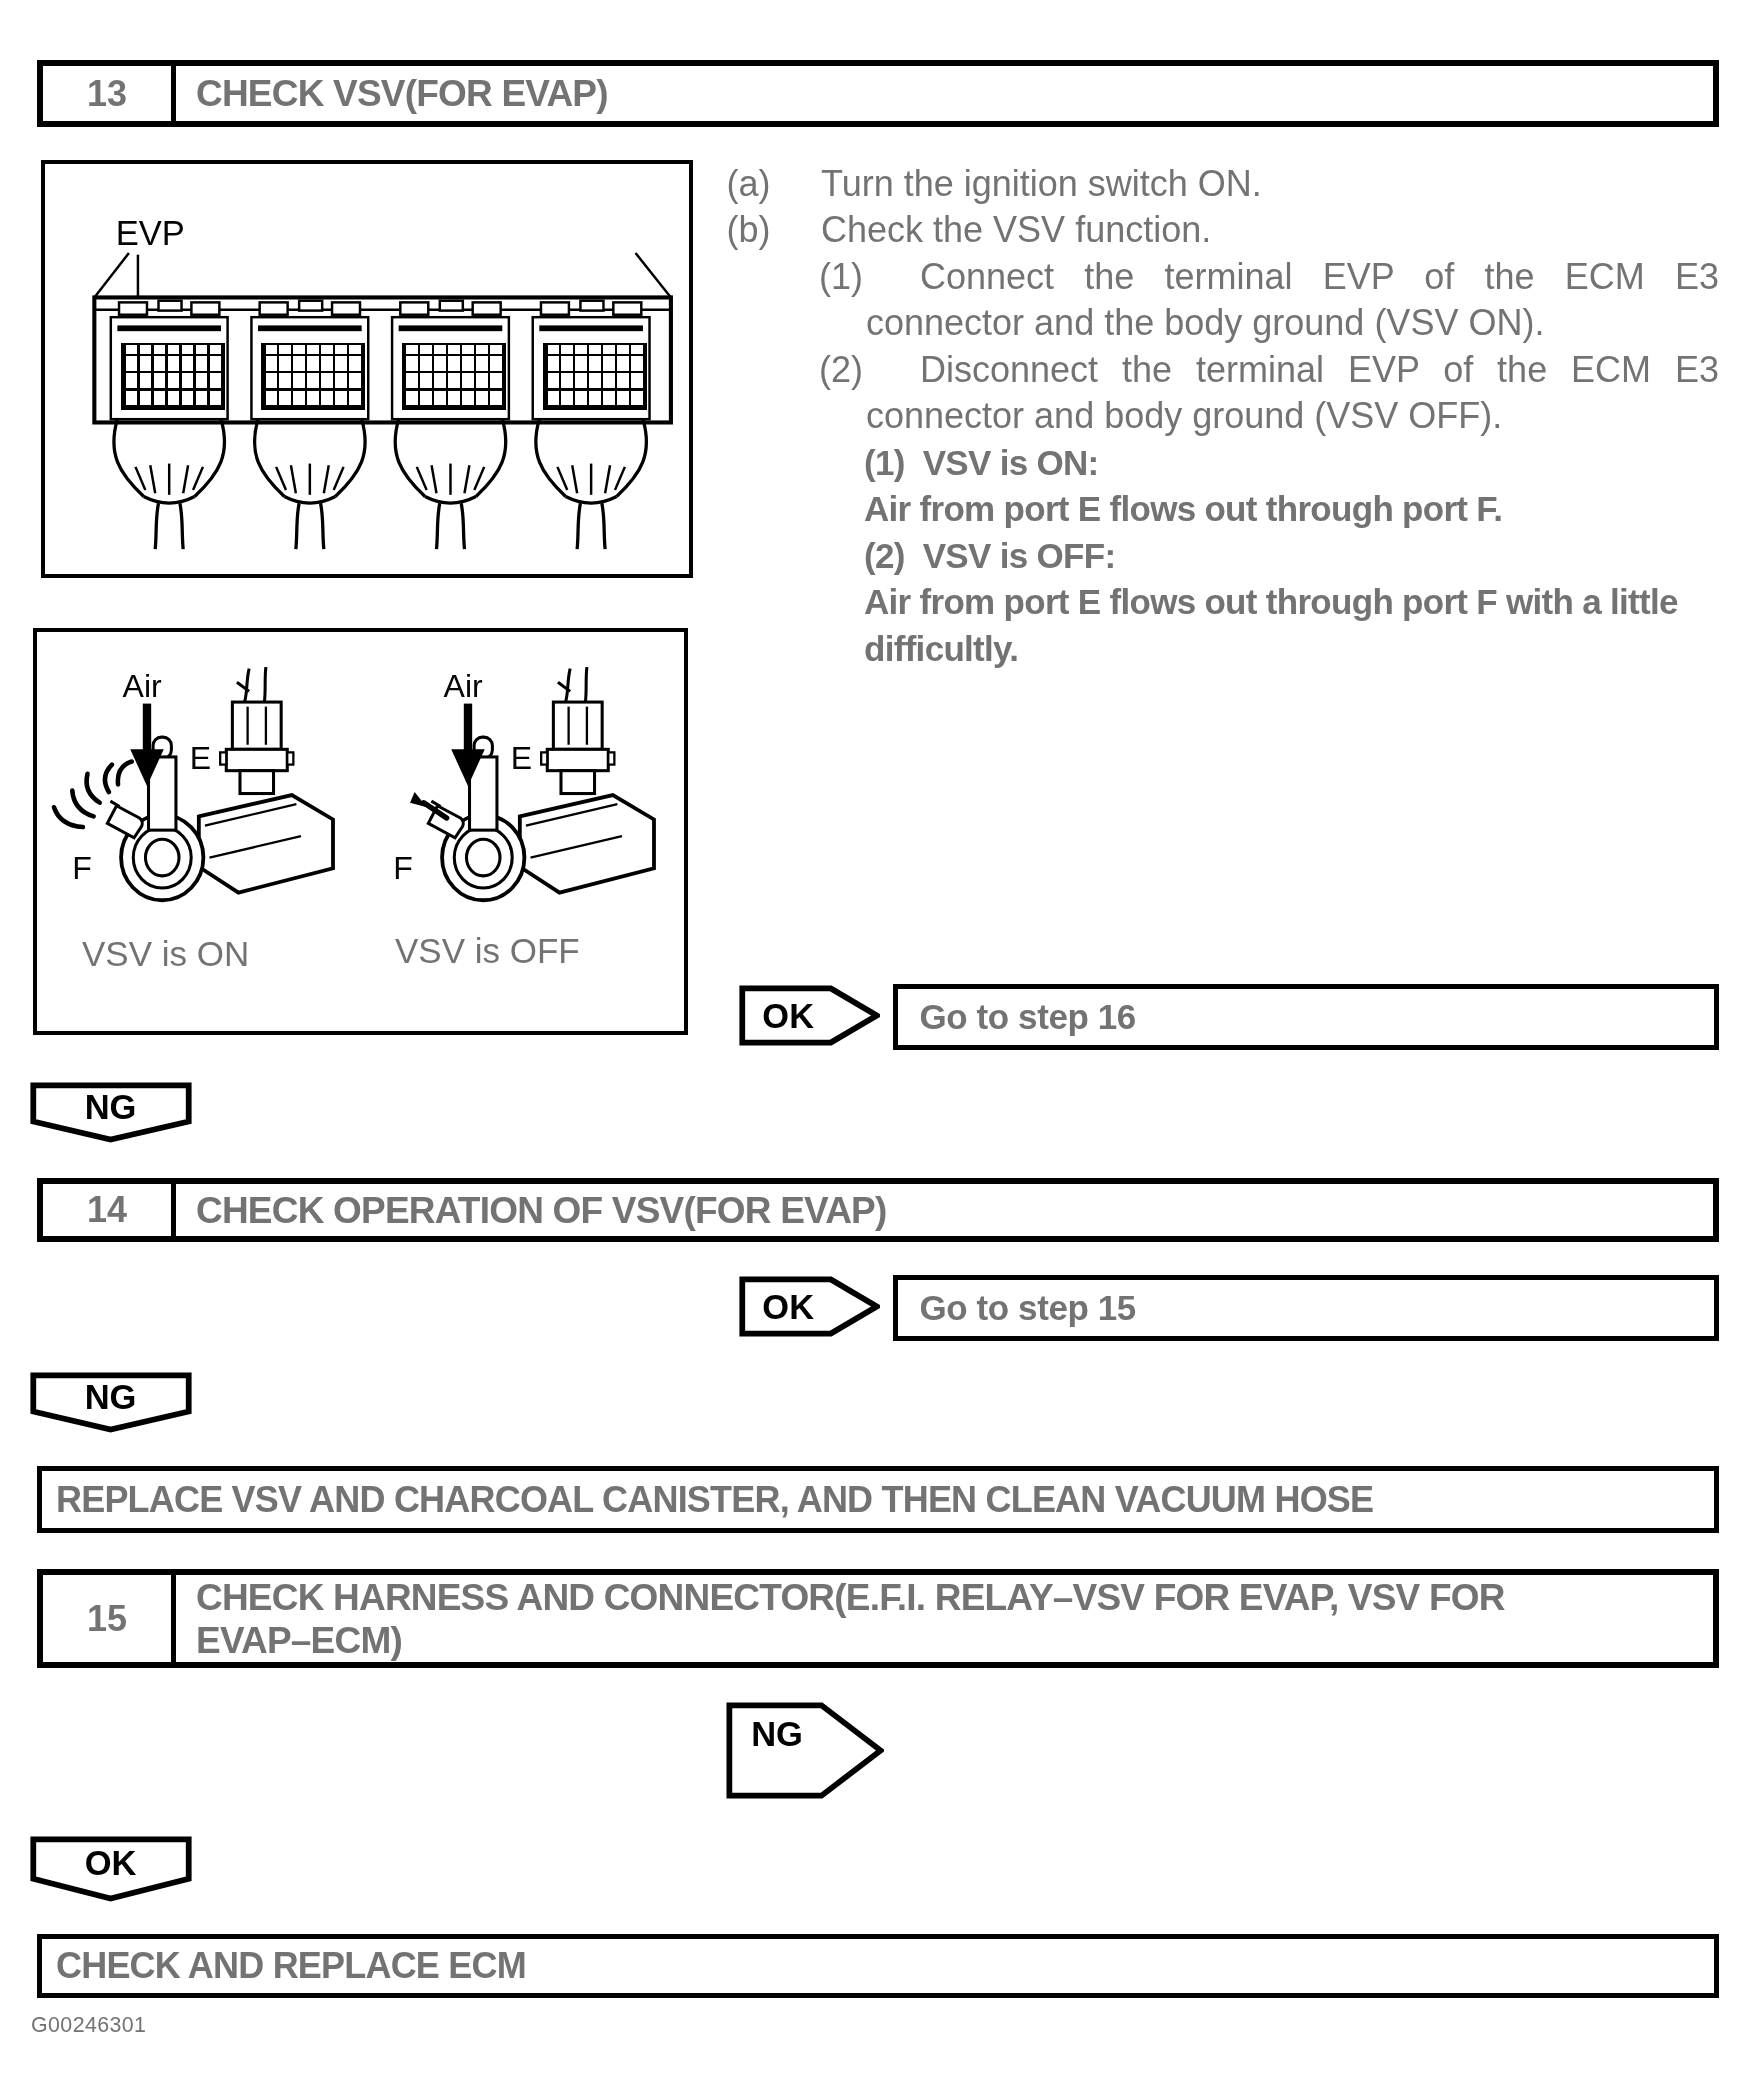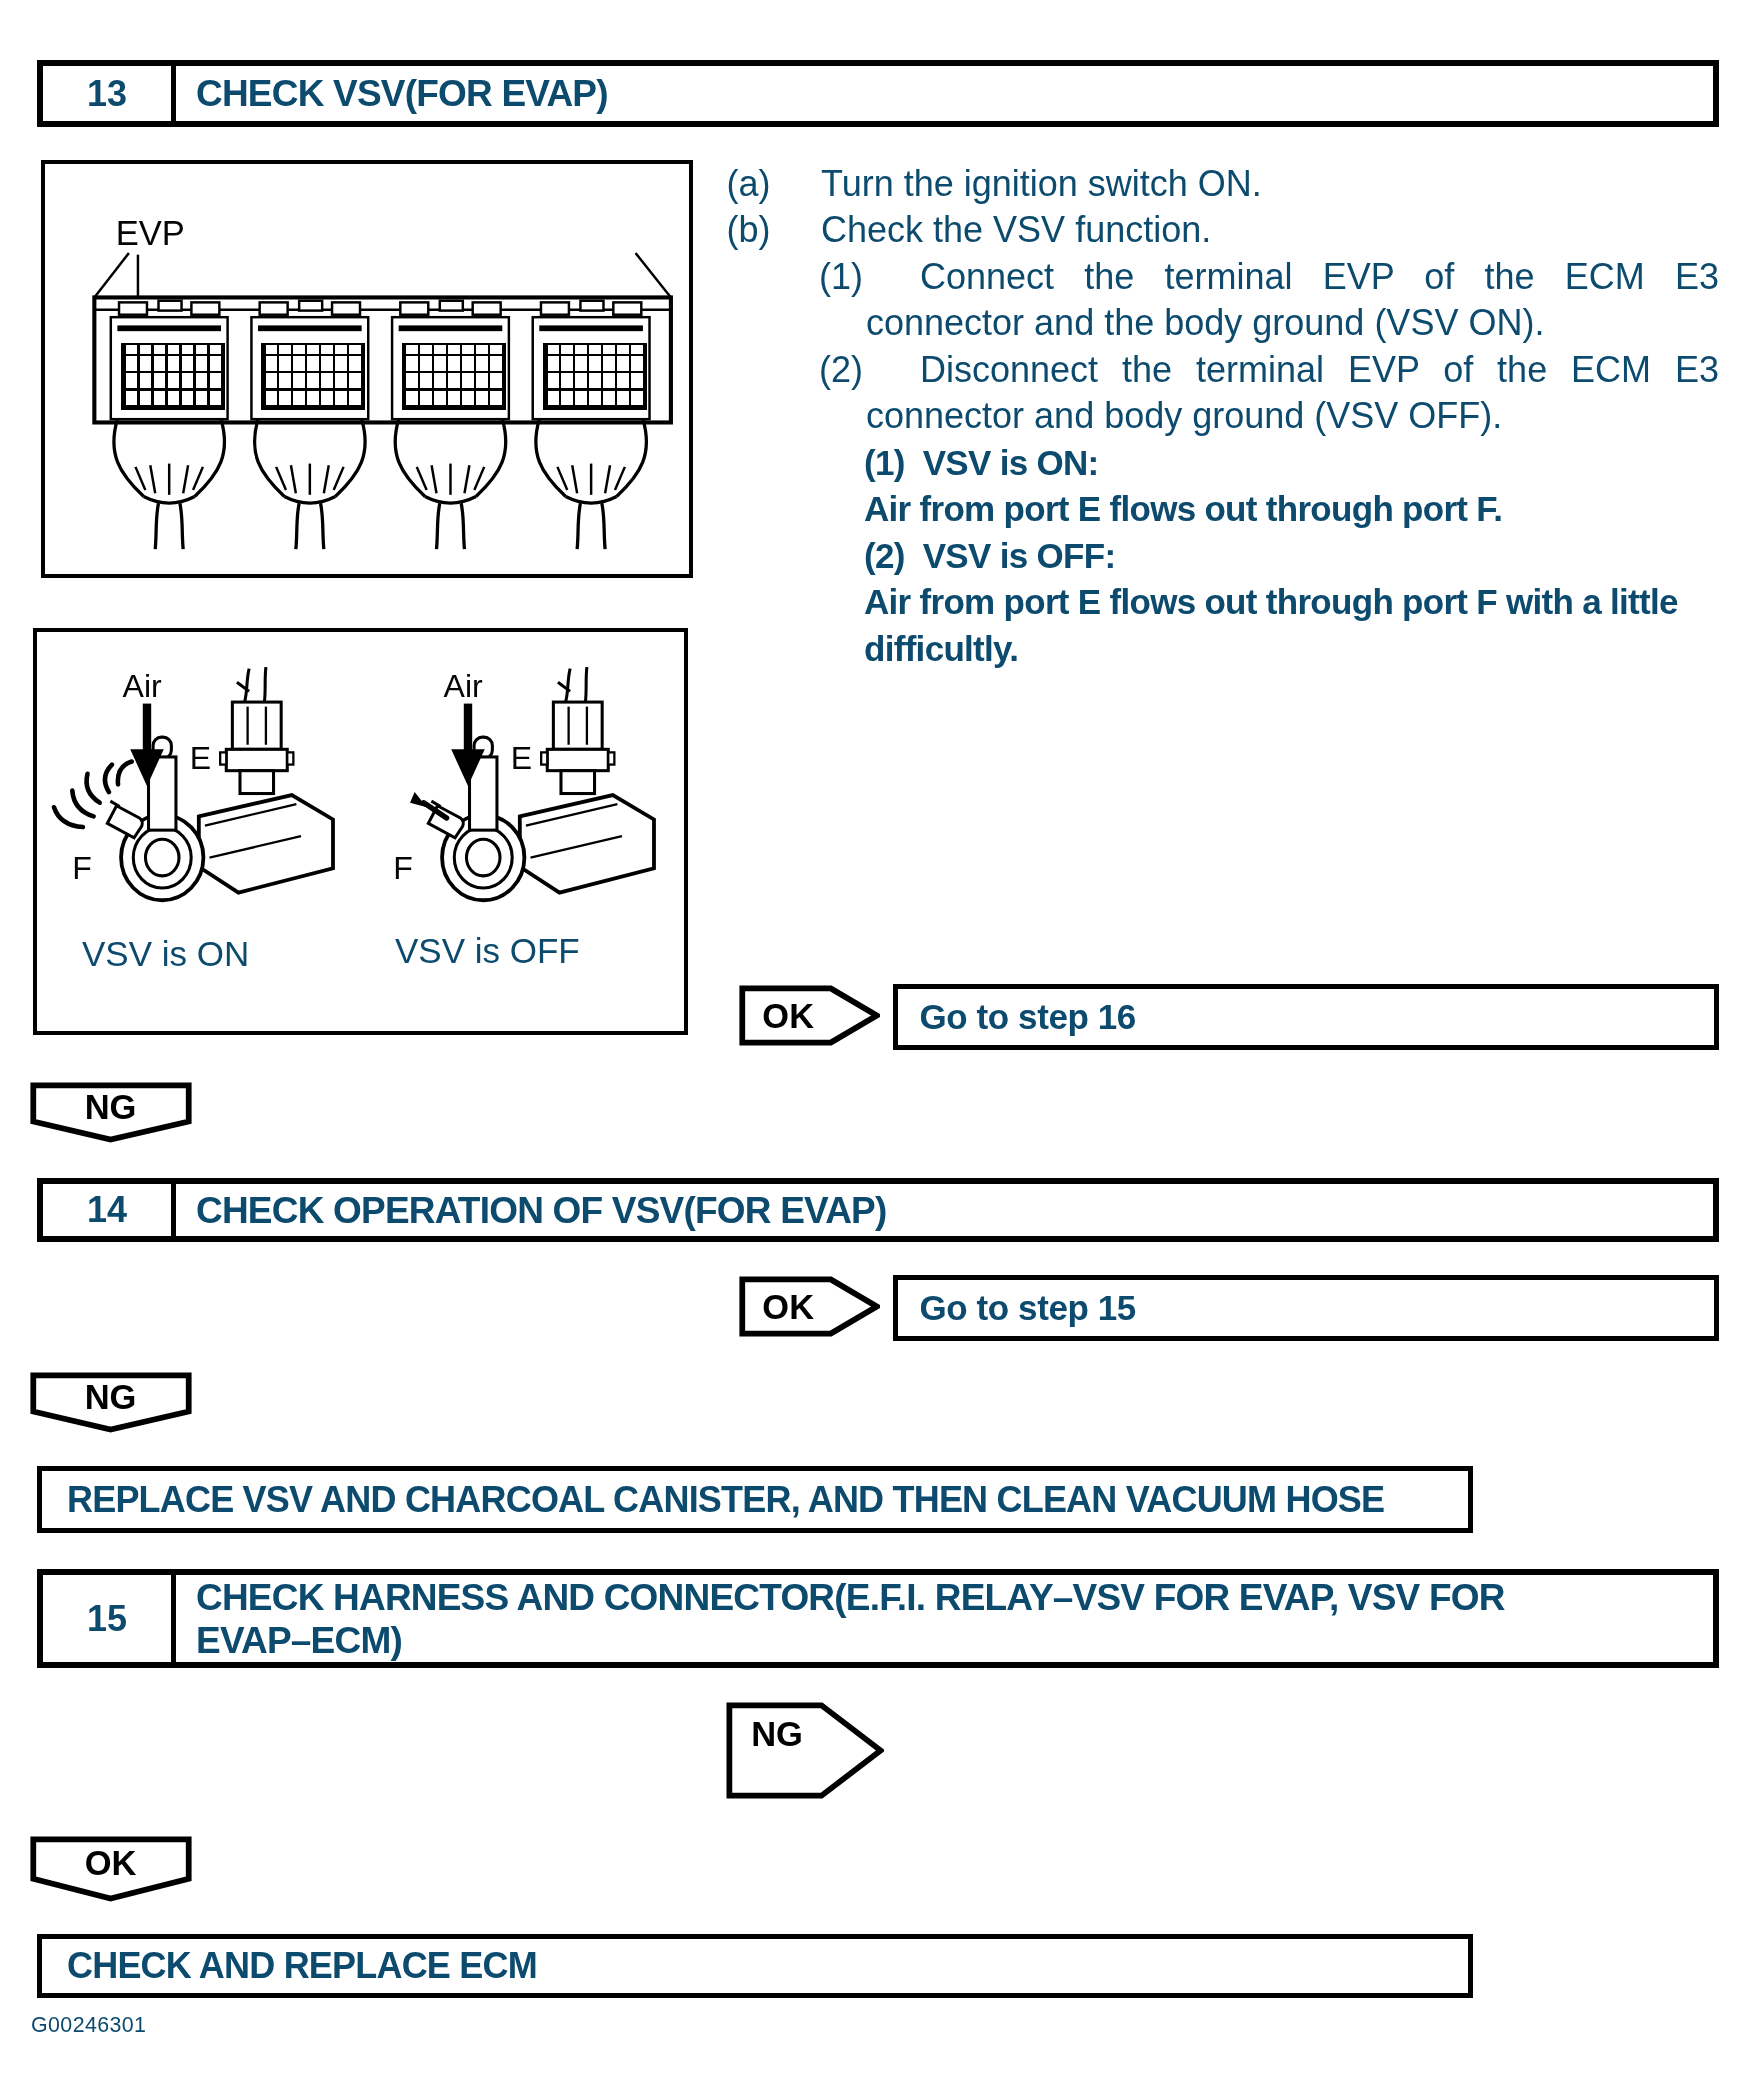--- a/index.html
+++ b/index.html
@@ -1,19 +1,19 @@
 <!DOCTYPE html>
 <html style="font-size:13px"><head>
 <meta charset="utf-8">
 <style>
   html,body{margin:0;padding:0;background:#fff;}
   *{box-sizing:border-box;}
   .page{
     position:relative;width:1741px;height:2093px;background:#ffffff;
-    font-family:"Liberation Sans",sans-serif;color:#0c4a6e;overflow:hidden;
+    font-family:"Liberation Sans",sans-serif;color:#737373;overflow:hidden;
   }
   .abs{position:absolute;}
   
   .step-header{
     position:absolute;left:37px;width:1682px;border:6.6px solid #000;
     background:#fff;display:flex;
   }
   .step-num{
     width:133px;border-right:5px solid #000;display:flex;align-items:center;
     justify-content:center;font-weight:bold;font-size:36px;
@@ -29,23 +29,23 @@
   .t{position:absolute;font-size:36px;line-height:43px;white-space:pre;}
   .t.just{white-space:normal;text-align:justify;text-align-last:justify;}
   .t.bold{font-weight:bold;font-size:35px;letter-spacing:-0.7px;margin-left:48px;}
   
   .result-box{
     position:absolute;border:5.8px solid #000;background:#fff;font-weight:bold;
     font-size:35px;display:flex;flex-direction:column;justify-content:center;
     padding-left:21.4px;letter-spacing:-0.4px;
   }
   .wide-box{
-    position:absolute;left:37px;width:1436px;border:5.8px solid #000;background:#fff;
+    position:absolute;left:37px;width:1682px;border:5.8px solid #000;background:#fff;
     font-weight:bold;font-size:36px;display:flex;align-items:center;
-    padding-left:25px;letter-spacing:-0.8px;
+    padding-left:14px;letter-spacing:-0.8px;
   }
   .jline{text-align:justify;text-align-last:justify;padding-right:21.4px;line-height:41px;}
   .nline{line-height:41px;}
   .badge{position:absolute;}
   svg text{font-family:"Liberation Sans",sans-serif;}
   .badge text{font-weight:bold;font-size:42px;}
   .fig-label{fill:#050505;stroke:none;font-size:42px;}
   
   .pin-grid{
     position:absolute;top:179px;width:104px;height:67px;border:2.5px solid #000;

